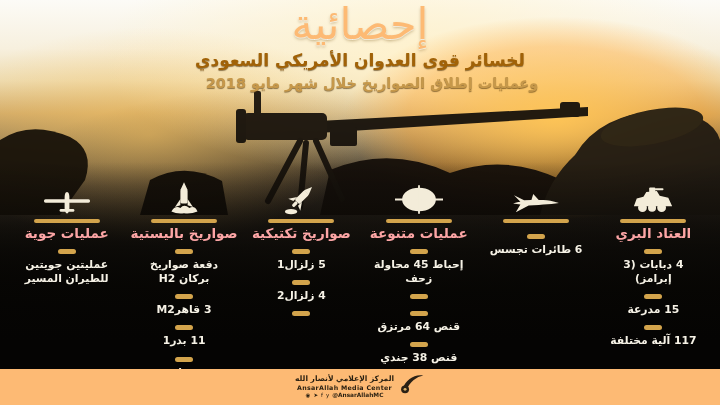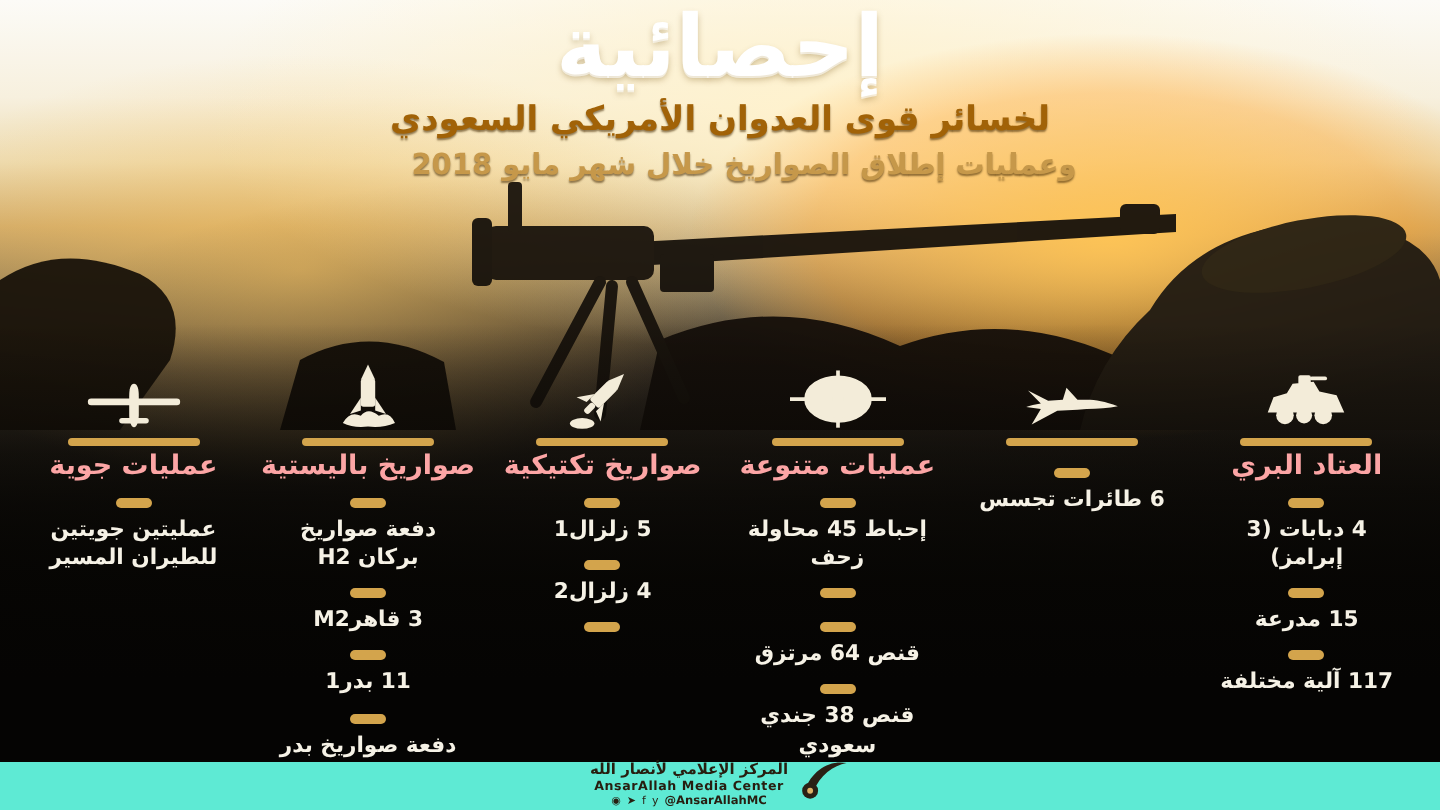--- a/index.html
+++ b/index.html
@@ -20,39 +20,39 @@
   }
   .scene{position:absolute;left:0;top:85px;width:720px;height:130px;z-index:1;}
   .shade{
     position:absolute;inset:0;z-index:2;
     background:linear-gradient(180deg, rgba(0,0,0,0) 0%, rgba(0,0,0,0) 40%,
       rgba(7,6,4,.45) 52%, rgba(7,6,4,.80) 62%, rgba(6,5,3,.95) 72%, #050403 84%);
   }
   
   .titles{position:absolute;top:0;left:0;right:0;z-index:5;text-align:center;}
   .title{
-    font-size:43px;font-weight:bold;color:#ffffff;line-height:1.15;
+    font-size:43px;font-weight:normal;color:#fdba74;line-height:1.15;
     text-shadow:0 1px 0 rgba(255,255,255,.6), 0 2px 3px rgba(120,85,20,.35);
   }
   .sub1{font-size:17px;font-weight:bold;color:#a16207;margin-top:1px;
     text-shadow:0 1px 1px rgba(75,48,8,.6);}
   .sub2{font-size:14.5px;font-weight:bold;color:#c6984a;margin-top:5px;
     text-shadow:0 1px 1px rgba(75,48,8,.6);padding-left:24px;}
   
   .cols{position:absolute;top:181px;left:8px;right:8px;z-index:6;display:flex;}
   .col{flex:1 1 0;display:flex;flex-direction:column;align-items:center;text-align:center;}
   .icn{height:34px;display:flex;align-items:flex-end;justify-content:center;}
   .icn svg{display:block;fill:#f3ecd9;}
   .rule{width:66px;height:4px;border-radius:2px;background:#d3a44c;margin:4px 0 3px;}
   .ctitle{font-size:13.5px;font-weight:bold;color:#fca5a5;line-height:1.14;letter-spacing:.2px;}
   .dash{display:block;width:18px;height:5px;border-radius:2.5px;background:#d3a44c;margin:8px auto 4px;}
   .itxt{font-size:10.8px;font-weight:bold;color:#f6f2e6;line-height:1.3;max-width:95px;}
   
   .footer{
-    position:absolute;left:0;right:0;bottom:0;height:24px;background:#5eead4;z-index:7;
+    position:absolute;left:0;right:0;bottom:0;height:36px;background:#fdba74;z-index:7;
     display:flex;align-items:center;justify-content:center;
   }
   .logo{display:flex;align-items:center;gap:5px;direction:ltr;}
   .logo-text{display:flex;flex-direction:column;align-items:center;line-height:1.15;}
   .lg-ar{font-size:7.5px;font-weight:bold;color:#271e10;direction:rtl;}
   .lg-en{font-size:6.3px;font-weight:bold;color:#271e10;letter-spacing:.3px;}
   .lg-soc{display:flex;align-items:center;gap:3px;color:#271e10;margin-top:1px;direction:ltr;}
   .lg-soc .g{font-size:5.5px;line-height:1;}
   .lg-handle{font-size:5.8px;font-weight:bold;}
   .scroll{margin-top:-9px;}

